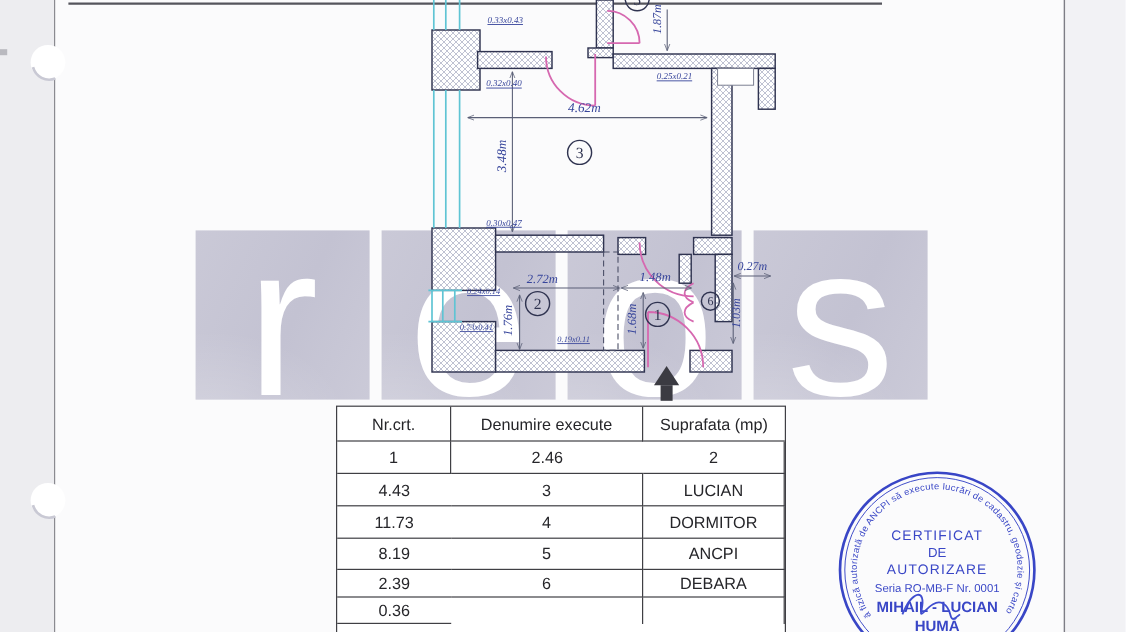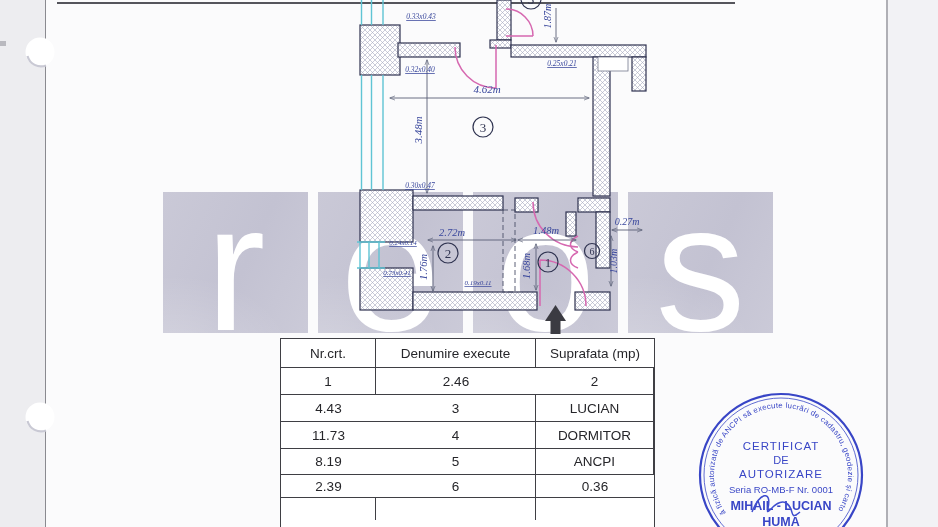--- a/index.html
+++ b/index.html
@@ -201,20 +201,21 @@
 
     <div class="cell">4</div>
     <div class="cell">DORMITOR</div>
     <div class="cell last-col">8.19</div>
 
     <div class="cell">5</div>
     <div class="cell">ANCPI</div>
     <div class="cell last-col">2.39</div>
 
     <div class="cell">6</div>
+    <div class="cell">DEBARA</div>
     <div class="cell last-col">0.36</div>
 
     <div class="cell cut"></div>
     <div class="cell cut"></div>
     <div class="cell cut last-col"></div>
   </div>
 
 </div>
 
 </body></html>

